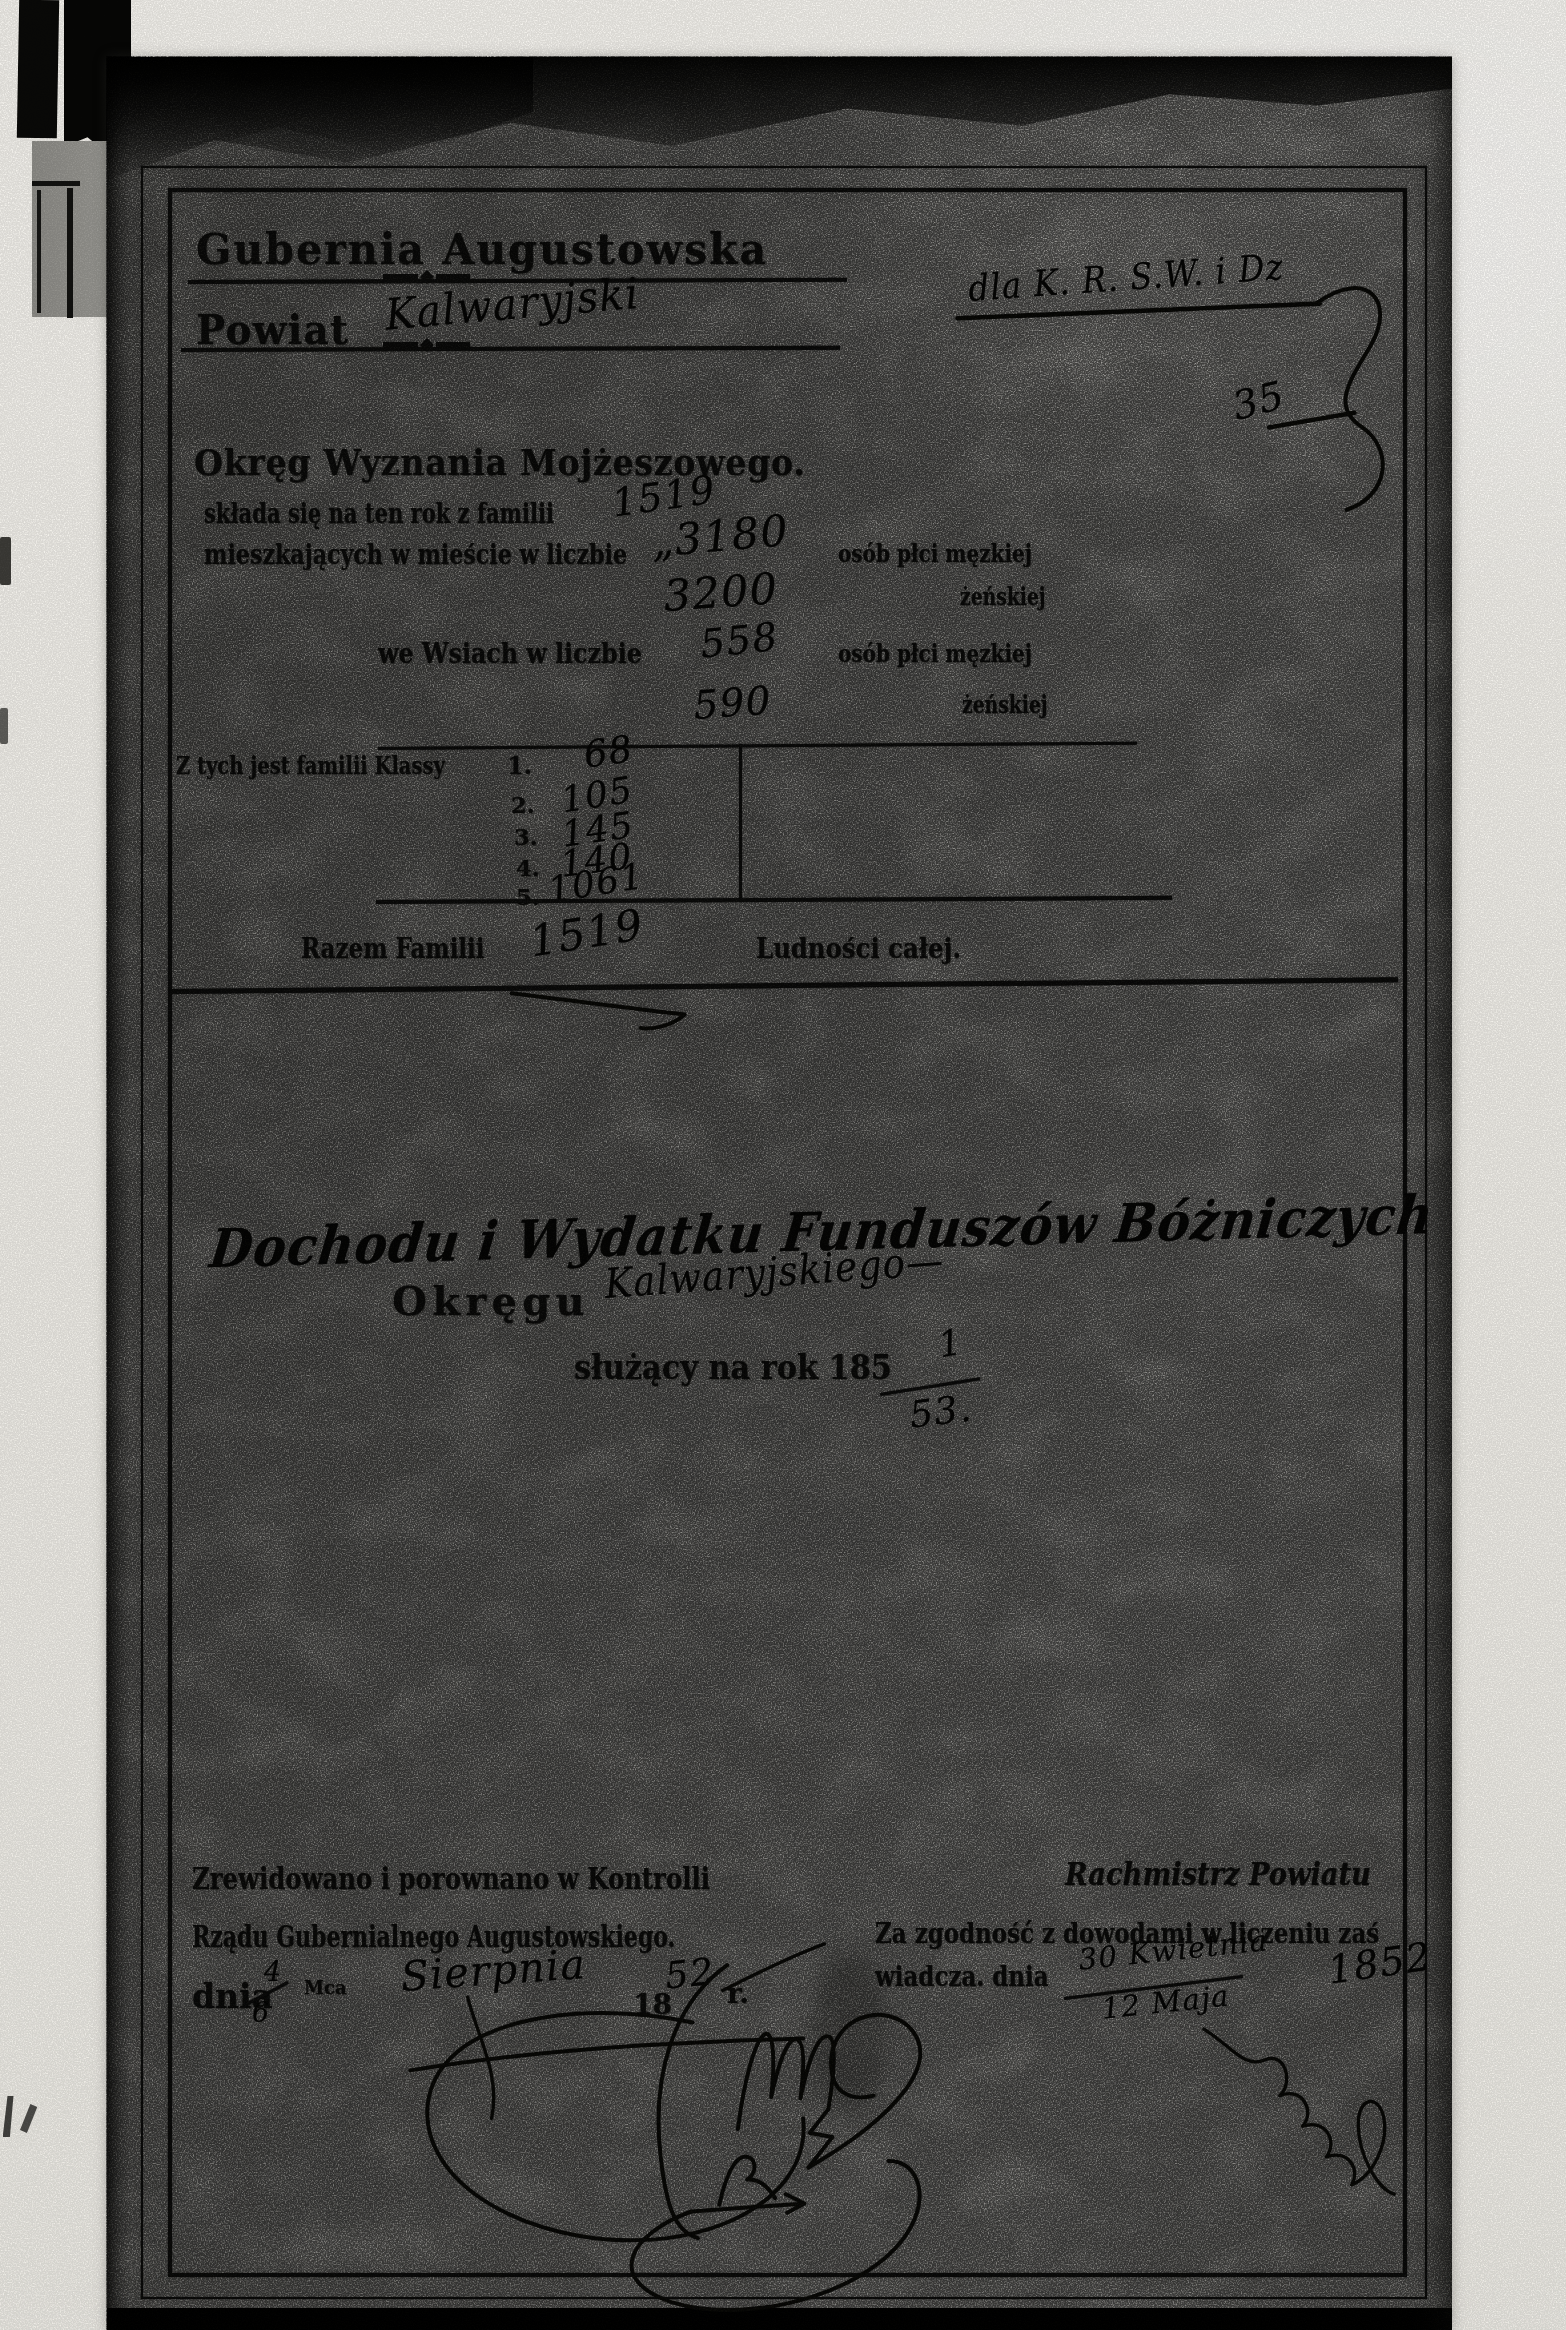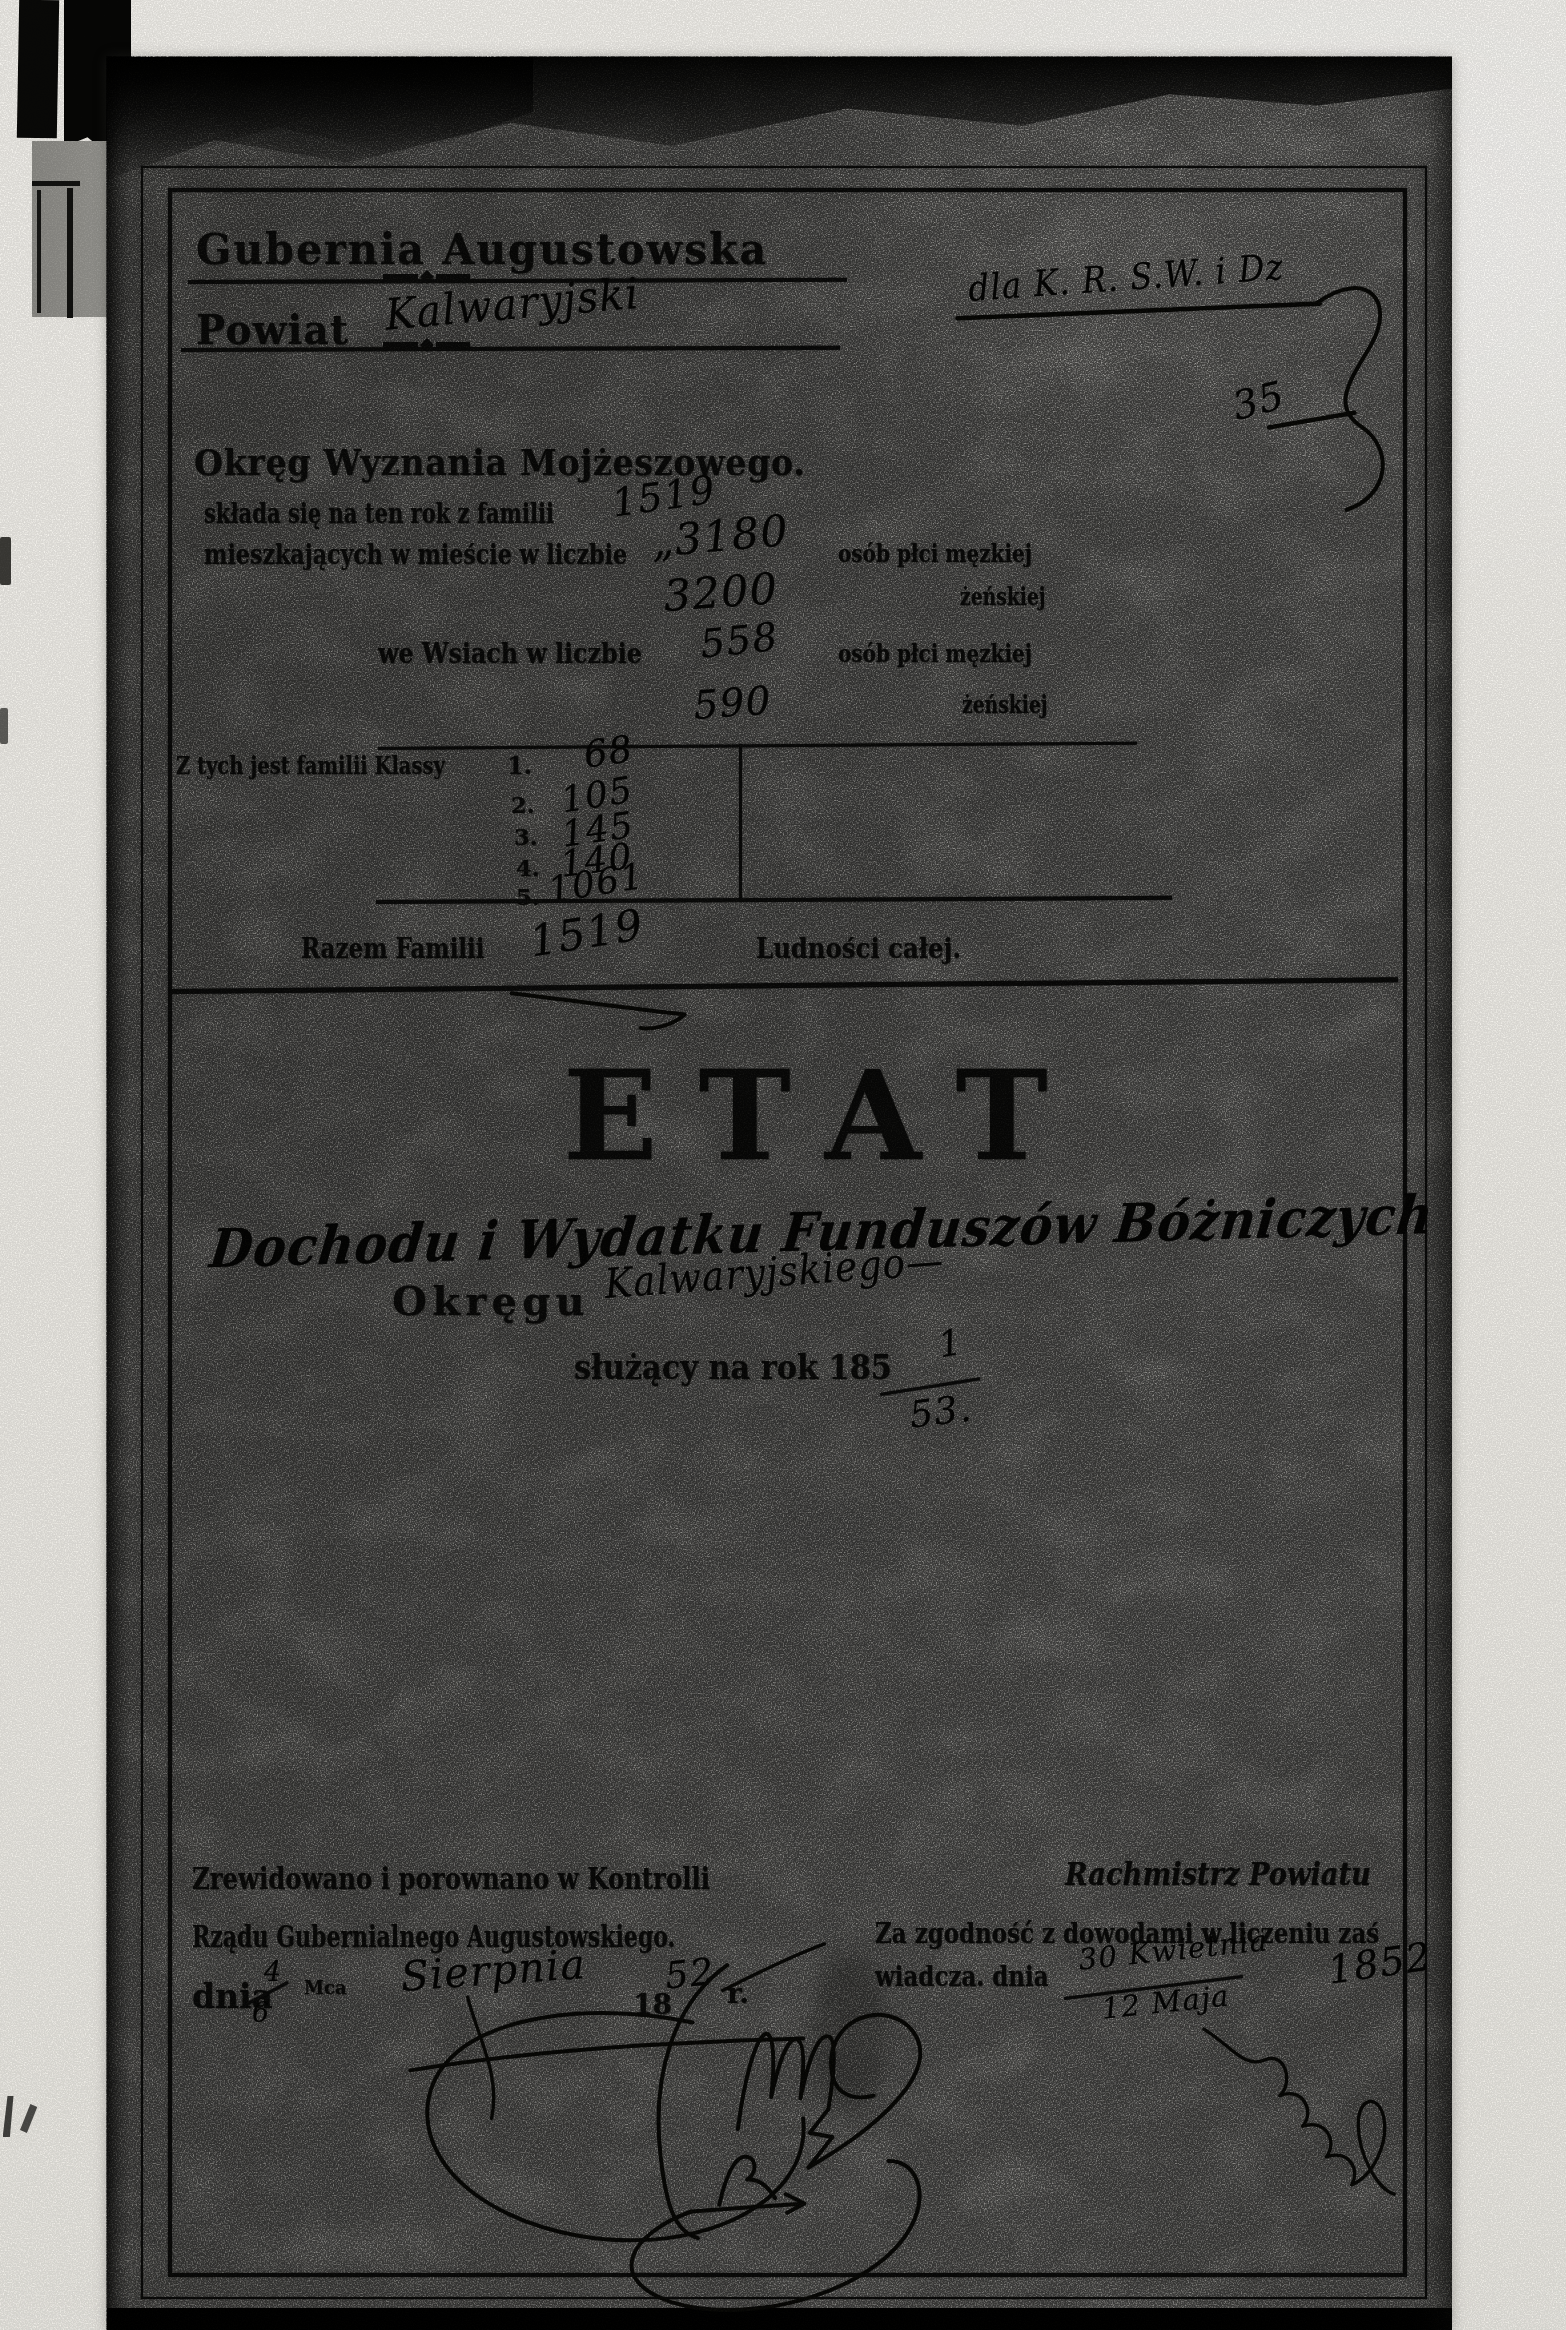--- a/index.html
+++ b/index.html
@@ -135,21 +135,20 @@
   <div class="t hw" style="left:545px;top:870px;font-size:36px;transform:rotate(-9deg);">1061</div>
 
   <div class="rule" style="left:376px;top:900px;width:796px;height:4px;transform:rotate(-.3deg);"></div>
 
   <div class="t printed" style="left:301px;top:932px;font-size:28px;transform:scaleX(.82);">Razem Familii</div>
   <div class="t hw" style="left:526px;top:917px;font-size:43px;transform:rotate(-9deg);">1519</div>
   <div class="t printed" style="left:756px;top:932px;font-size:28px;transform:scaleX(.87);">Ludności całej.</div>
 
   <div class="rule" style="left:170px;top:989px;width:1228px;height:4.7px;transform:rotate(-.55deg);"></div>
 
-  <div class="t printed" style="left:563px;top:1043px;font-size:124px;letter-spacing:41px;">ETAT</div>
   <div class="t hw" style="left:214px;top:1217px;font-size:53px;font-weight:bold;transform:rotate(-1.6deg) skewX(-8deg) scaleX(.92);">Dochodu i Wydatku Funduszów Bóżniczych</div>
   <div class="t printed" style="left:392px;top:1277px;font-size:40px;letter-spacing:5.3px;">Okręgu</div>
   <div class="t hw" style="left:603px;top:1260px;font-size:41px;transform:rotate(-4deg) scaleX(.9);">Kalwaryjskiego—</div>
   <div class="t printed" style="left:574px;top:1348px;font-size:33px;transform:scaleX(.92);">służący na rok 185</div>
   <div class="t hw" style="left:935px;top:1325px;font-size:36px;transform:rotate(-10deg);">1</div>
   <div class="rule" style="left:880px;top:1393px;width:101px;height:3.3px;transform:rotate(-9deg);"></div>
   <div class="t hw" style="left:907px;top:1394px;font-size:37px;transform:rotate(-7deg);">53.</div>
 
   <div class="t printed" style="left:192px;top:1862px;font-size:29px;transform:scaleX(.84);">Zrewidowano i porownano w Kontrolli</div>
   <div class="t printed" style="left:192px;top:1920px;font-size:29px;transform:scaleX(.76);">Rządu Gubernialnego Augustowskiego.</div>

